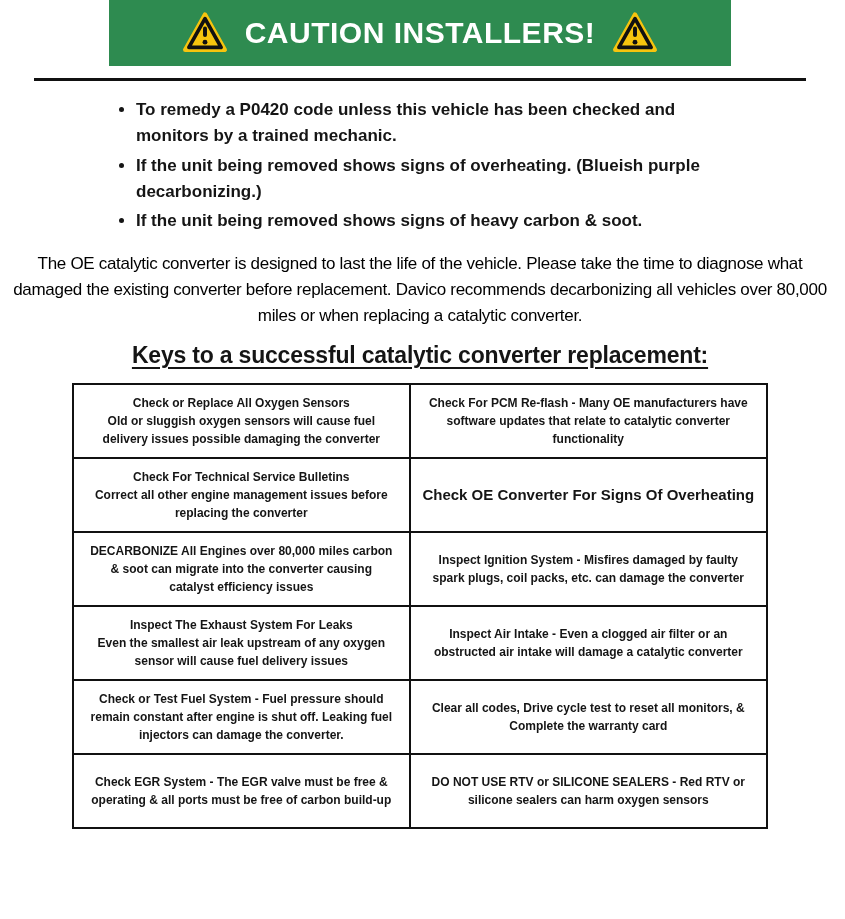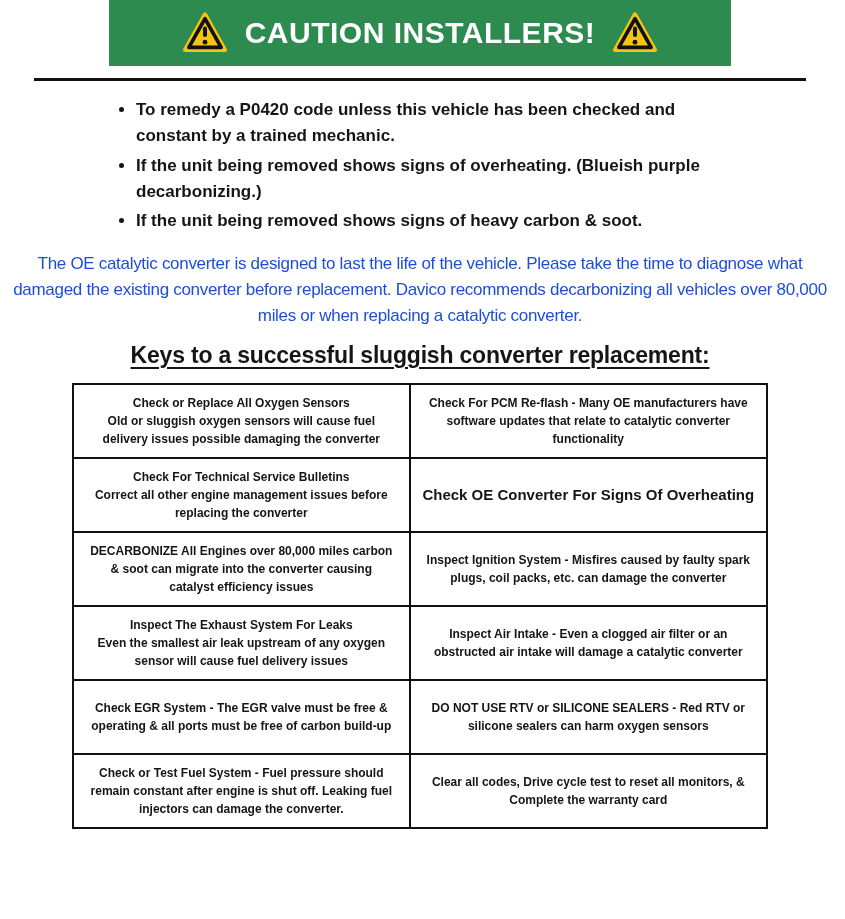--- a/index.html
+++ b/index.html
@@ -61,21 +61,21 @@
 
   
   .note {
     width: 830px;
     margin: 16px auto 0;
     text-align: center;
     font-size: 17px;
     font-weight: 400;
     line-height: 1.55;
     letter-spacing: -0.3px;
-    color: #1d4ed8;
+    color: #000000;
   }
 
   
   .keys-heading {
     margin: 12px 0 0;
     text-align: center;
     font-size: 23px;
     font-weight: 800;
     letter-spacing: -0.2px;
     text-decoration: underline;
@@ -126,55 +126,55 @@
         <rect x="29.3" y="21" width="5.4" height="14.5" rx="2.7" fill="#111111"></rect>
         <circle cx="32" cy="42.5" r="3.3" fill="#111111"></circle>
       </svg>
     </span>
   </header>
 
 
   <hr class="rule">
 
   <ul class="bullets">
-    <li>To remedy a P0420 code unless this vehicle has been checked and constant by a trained mechanic.</li>
+    <li>To remedy a P0420 code unless this vehicle has been checked and monitors by a trained mechanic.</li>
     <li>If the unit being removed shows signs of overheating. (Blueish purple decarbonizing.)</li>
     <li>If the unit being removed shows signs of heavy carbon &amp; soot.</li>
   </ul>
 
   <p class="note">The OE catalytic converter is designed to last the life of the vehicle. Please take the time to diagnose what damaged the existing converter before replacement. Davico recommends decarbonizing all vehicles over 80,000 miles or when replacing a catalytic converter.</p>
 
-  <h3 class="keys-heading">Keys to a successful sluggish converter replacement:</h3>
+  <h3 class="keys-heading">Keys to a successful catalytic converter replacement:</h3>
 
   <table class="keys-table">
     <tbody>
       <tr>
         <td class="left-col">Check or Replace All Oxygen Sensors
 Old or sluggish oxygen sensors will cause fuel delivery issues possible damaging the converter</td>
         <td>Check For PCM Re-flash - Many OE manufacturers have software updates that relate to catalytic converter functionality</td>
       </tr>
       <tr>
         <td class="left-col">Check For Technical Service Bulletins
 Correct all other engine management issues before replacing the converter</td>
         <td class="cell-lg">Check OE Converter For Signs Of Overheating</td>
       </tr>
       <tr>
         <td class="left-col">DECARBONIZE All Engines over 80,000 miles carbon &amp; soot can migrate into the converter causing catalyst efficiency issues</td>
-        <td>Inspect Ignition System - Misfires caused by faulty spark plugs, coil packs, etc. can damage the converter</td>
+        <td>Inspect Ignition System - Misfires damaged by faulty spark plugs, coil packs, etc. can damage the converter</td>
       </tr>
       <tr>
         <td class="left-col">Inspect The Exhaust System For Leaks
 Even the smallest air leak upstream of any oxygen sensor will cause fuel delivery issues</td>
         <td>Inspect Air Intake - Even a clogged air filter or an obstructed air intake will damage a catalytic converter</td>
       </tr>
       <tr>
-        <td class="left-col">Check EGR System - The EGR valve must be free &amp; operating &amp; all ports must be free of carbon build-up</td>
-        <td>DO NOT USE RTV or SILICONE SEALERS - Red RTV or silicone sealers can harm oxygen sensors</td>
-      </tr>
-      <tr>
         <td class="left-col">Check or Test Fuel System - Fuel pressure should remain constant after engine is shut off.  Leaking fuel injectors can damage the converter.</td>
         <td>Clear all codes,  Drive cycle test to reset all monitors, &amp;
 Complete the warranty card</td>
+      </tr>
+      <tr>
+        <td class="left-col">Check EGR System - The EGR valve must be free &amp; operating &amp; all ports must be free of carbon build-up</td>
+        <td>DO NOT USE RTV or SILICONE SEALERS - Red RTV or silicone sealers can harm oxygen sensors</td>
       </tr>
     </tbody>
   </table>
 
 </div>
 
 </body></html>

